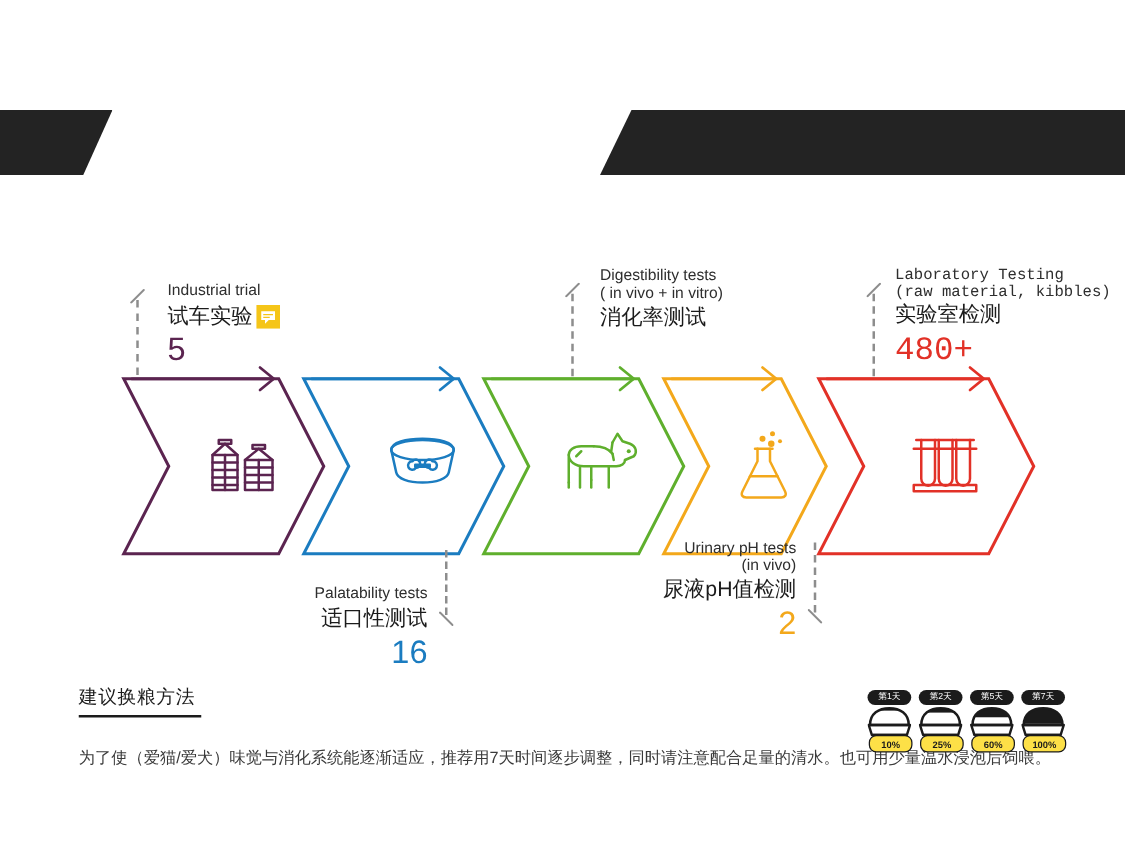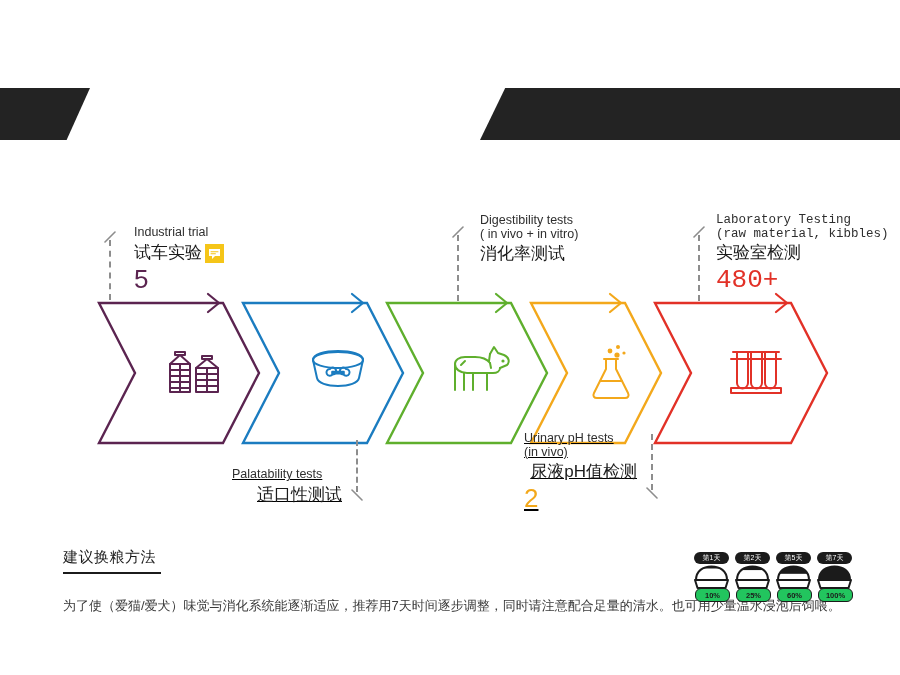--- a/index.html
+++ b/index.html
@@ -45,21 +45,21 @@
   .callout .en{
     font-size:12.5px;color:#2e2e2e;line-height:13.5px;white-space:nowrap;
   }
   .callout .cn{
     font-size:17px;color:#1b1b1b;line-height:23px;white-space:nowrap;margin-top:1px;
     display:flex;align-items:center;
   }
   .callout .num{
     font-size:26px;line-height:28px;white-space:nowrap;margin-top:1px;font-weight:400;
   }
-  .callout.right-align{text-align:left;text-decoration:underline;}
+  .callout.right-align{text-align:right;}
   .callout.right-align .cn{justify-content:flex-end;}
 
   .chip{
     display:inline-block;width:19px;height:19px;margin-left:3px;position:relative;top:1px;
   }
   .chip svg{display:block;}
 
   
   #bottom-heading{
     position:absolute;left:63px;top:548px;
@@ -77,21 +77,21 @@
   .bowl-day{
     position:absolute;left:0;top:0;width:35px;height:12px;
     background:#1b1b1b;border-radius:6px;
     color:#ffffff;font-size:7px;line-height:12px;text-align:center;
     letter-spacing:0;white-space:nowrap;
   }
   .bowl-svg{position:absolute;left:0;top:13px;width:35px;height:27px;}
   .bowl-svg svg{display:block;}
   .bowl-pct{
     position:absolute;left:1px;top:36px;width:33px;height:12px;
-    background:#22c55e;border:1.6px solid #1b1b1b;border-radius:6px;
+    background:#fde047;border:1.6px solid #1b1b1b;border-radius:6px;
     color:#1b1b1b;font-size:7.5px;line-height:9px;text-align:center;font-weight:bold;
     white-space:nowrap;display:flex;align-items:center;justify-content:center;
   }
 </style>
 </head>
 <body>
 
 <div id="stage">
 
   <div id="header-band">
@@ -222,20 +222,21 @@
         <div class="vline"></div>
         <div class="tick" style="left:1px;top:49px">
           <svg width="12" height="12" viewBox="0 0 12 12">
             <path d="M1 1 L11 11" stroke="#8d8d8d" stroke-width="1.6" fill="none" stroke-linecap="round"></path>
           </svg>
         </div>
       </div>
       <div class="callout right-align" style="top: 468px; left: 232px; width: 110px;">
         <div class="en">Palatability tests</div>
         <div class="cn">适口性测试</div>
+        <div class="num" style="color:#1B7CC0">16</div>
       </div>
       <div class="leader" style="left: 451px; top: 235px; height: 66px;">
         <div class="vline"></div>
         <div class="tick" style="left:1px;top:-9px">
           <svg width="12" height="12" viewBox="0 0 12 12">
             <path d="M1 11 L11 1" stroke="#8d8d8d" stroke-width="1.6" fill="none" stroke-linecap="round"></path>
           </svg>
         </div>
       </div>
       <div class="callout" style="top: 214px; left: 480px;">

